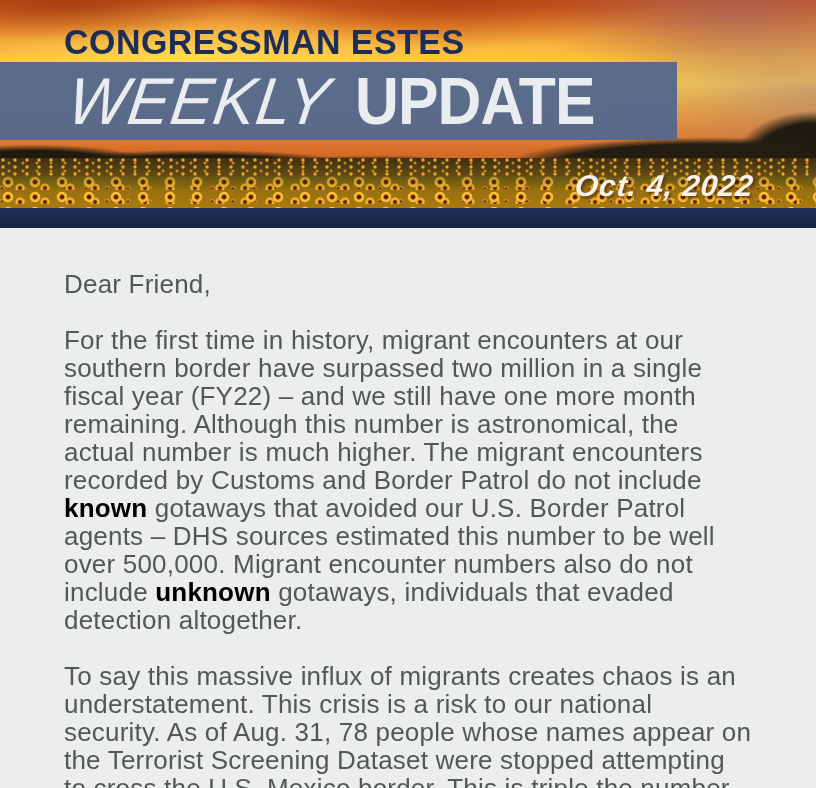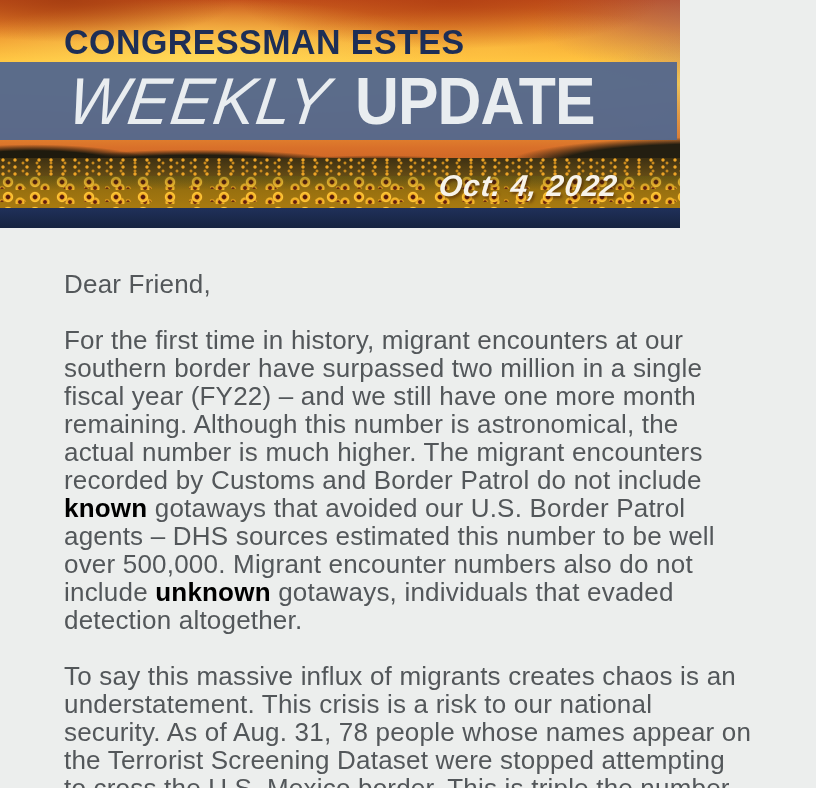--- a/index.html
+++ b/index.html
@@ -6,21 +6,21 @@
   html,body { background:#ECEEED; }
   .page {
     position:relative;
     width:816px; height:788px;
     background:#ECEEED;
     font-family:"Liberation Sans", sans-serif;
     overflow:hidden;
   }
 
   
-  .header { position:relative; width:680px; height:228px; overflow:hidden; background:#d87a28; }
+  .header { position:relative; width:816px; height:228px; overflow:hidden; background:#d87a28; }
 
   .photo { position:absolute; left:0; top:0; width:816px; height:208px; }
 
   .sky {
     position:absolute; left:0; top:0; width:816px; height:176px;
     background:
       radial-gradient(ellipse 240px 60px at 8% 0%,  rgba(163,60,16,0.85), transparent 70%),
       radial-gradient(ellipse 300px 70px at 55% 0%, rgba(176,62,18,0.80), transparent 70%),
       radial-gradient(ellipse 280px 90px at 90% 10%, rgba(146,98,118,0.55), transparent 72%),
       radial-gradient(ellipse 320px 110px at 100% 55%, rgba(152,112,140,0.50), transparent 72%),

